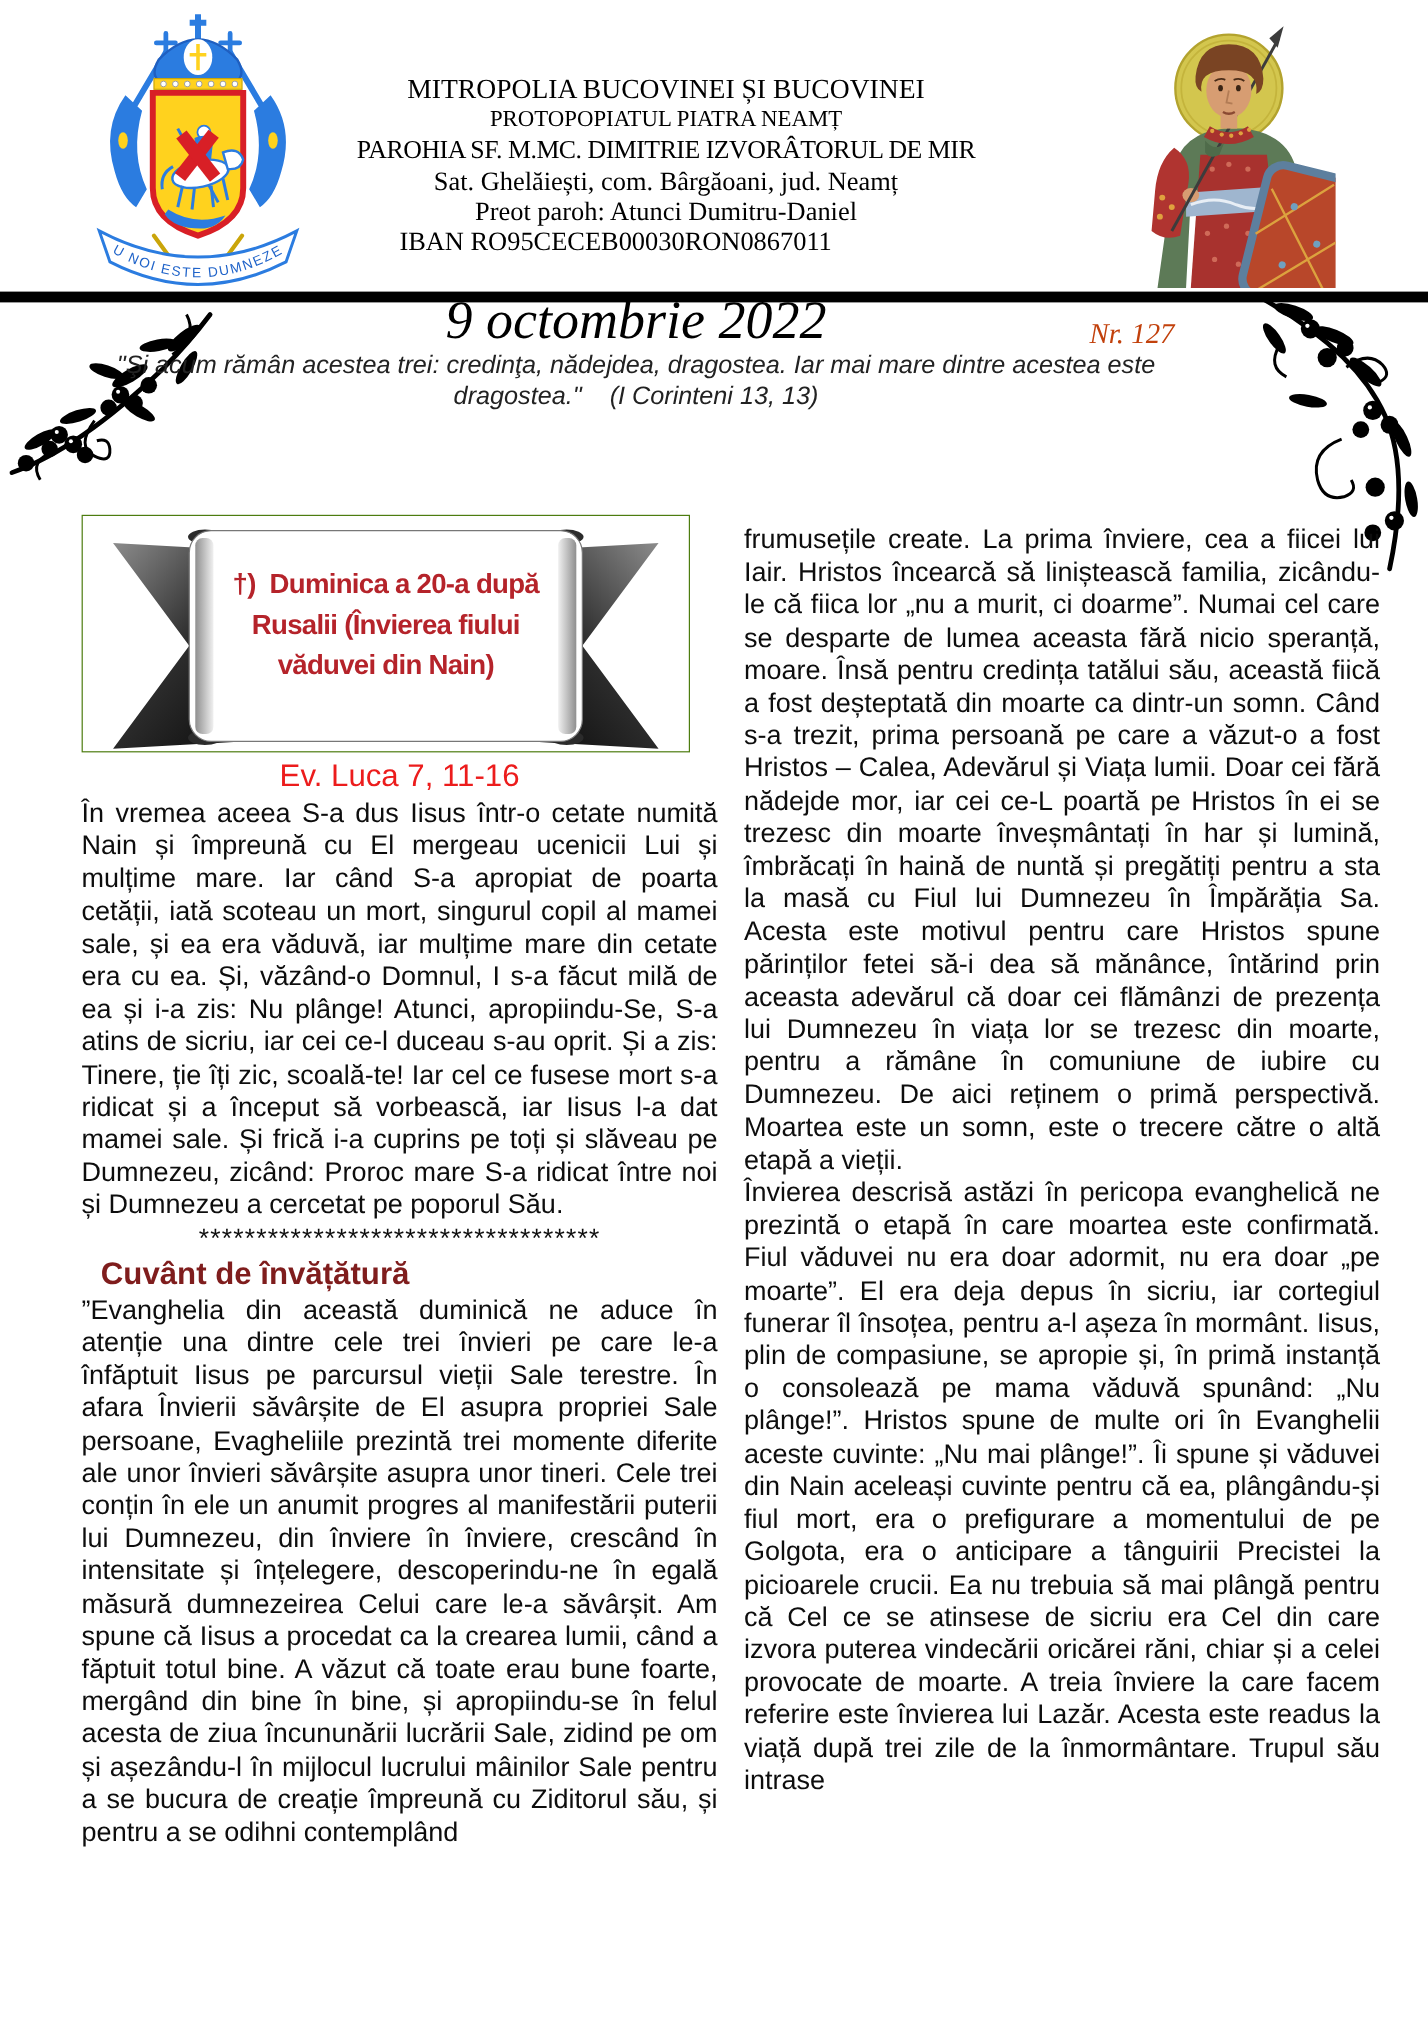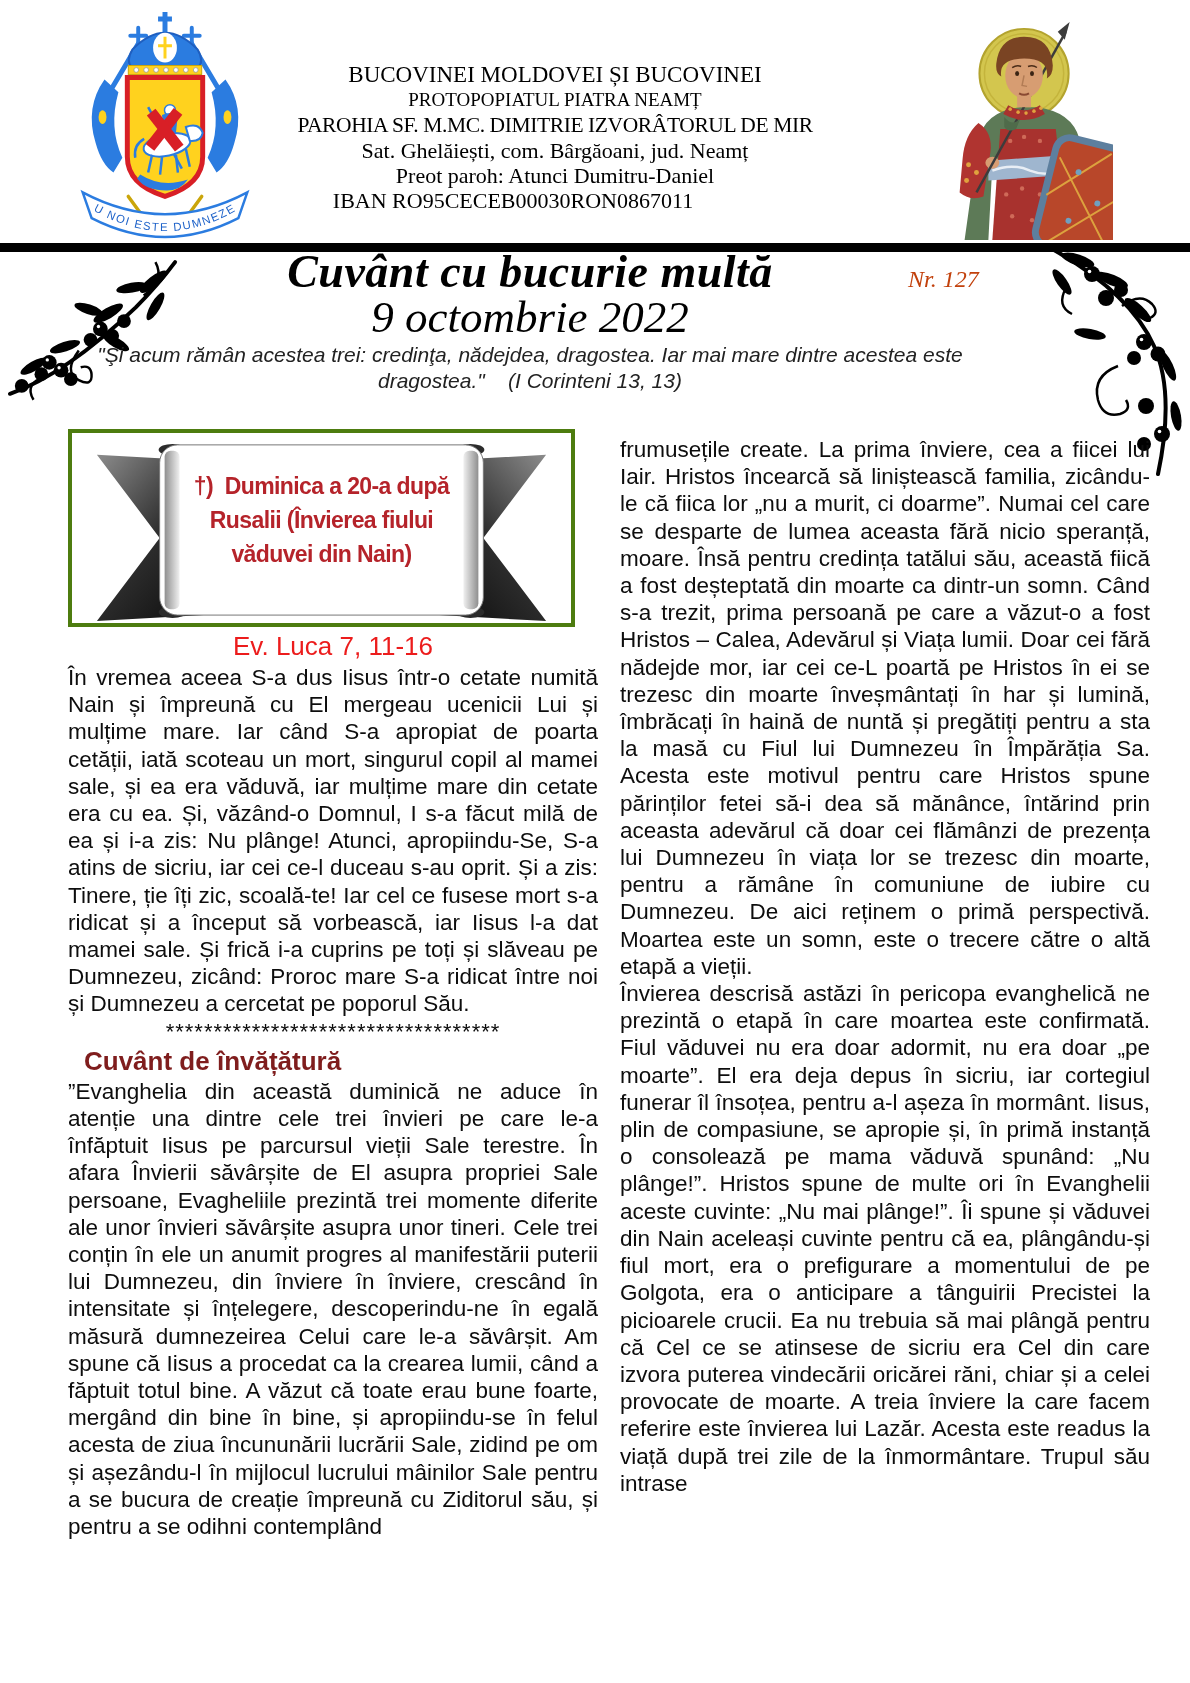--- a/index.html
+++ b/index.html
@@ -31,21 +31,21 @@
            line-height:38px;margin-top:1px;color:#000;}
   .quote{font-style:italic;font-size:21px;line-height:26px;margin-top:6px;color:#222;}
   .q2{white-space:pre-wrap;}
 
   
   .columns{position:absolute;left:68px;top:424px;width:1082px;display:flex;gap:22px;}
   .col{width:530px;font-size:22.5px;line-height:27.2px;text-align:justify;color:#0d0d0d;}
   .col p{margin:0;}
   .right-col{padding-top:12px;}
 
-  .banner-box{position:relative;width:507px;height:198px;border:4px solid #4d7c0f;
+  .banner-box{position:relative;width:507px;height:198px;border:1px solid #4d7c0f;
               box-sizing:border-box;background:#fff;margin-top:5px;margin-bottom:4px;}
   .banner-svg{position:absolute;left:0;top:0;width:100%;height:100%;}
   .banner-text{position:absolute;left:0;top:0;right:0;bottom:0;display:flex;flex-direction:column;
                align-items:center;justify-content:center;padding-bottom:16px;
                color:#b5232a;font-weight:bold;font-size:23px;line-height:34px;
                letter-spacing:-0.6px;text-align:center;}
   .banner-text span{white-space:pre-wrap;}
 
   .gospel-heading{color:#ec1c1c;font-weight:normal;font-size:26px;line-height:30px;
                   text-align:center;margin:3px 0 3px;}
@@ -107,21 +107,21 @@
         <line x1="132" y1="190" x2="116" y2="212"></line>
     </g>
     <path d="M12,186 Q95,230 178,186 L169,212 Q95,250 21,212 Z" fill="#fff" stroke="#2b7ce0" stroke-width="2.5"></path>
     <path id="mottoPath" d="M26,206 Q95,244 164,206" fill="none"></path>
     <text font-family="Liberation Sans, sans-serif" font-size="11.5" fill="#1f63c9" letter-spacing="1.5">
       <textPath href="#mottoPath" startOffset="50%" text-anchor="middle">CU NOI ESTE DUMNEZEU</textPath>
     </text>
   </svg>
 
   <div class="org-block">
-    <div class="org-l1">BUCOVINEI MOLDOVEI ȘI BUCOVINEI</div>
+    <div class="org-l1">MITROPOLIA BUCOVINEI ȘI BUCOVINEI</div>
     <div class="org-l2">PROTOPOPIATUL PIATRA NEAMȚ</div>
     <div class="org-l3">PAROHIA SF. M.MC. DIMITRIE IZVORÂTORUL DE MIR</div>
     <div class="org-l4">Sat. Ghelăiești, com. Bârgăoani, jud. Neamț</div>
     <div class="org-l5">Preot paroh: Atunci Dumitru-Daniel</div>
     <div class="org-l7">IBAN RO95CECEB00030RON0867011</div>
   </div>
 
   <svg class="saint" viewBox="0 0 165 228">
     <circle cx="76" cy="60" r="45" fill="#d3c64e" stroke="#b3a32e" stroke-width="2"></circle>
     <circle cx="76" cy="60" r="40" fill="none" stroke="#c4b43c" stroke-width="1.5"></circle>
@@ -234,21 +234,20 @@
       <circle cx="63.5" cy="25.5" r="1.8" fill="#fff"></circle>
         <circle cx="115.5" cy="93.5" r="1.8" fill="#fff"></circle>
         <circle cx="133.5" cy="185.5" r="1.8" fill="#fff"></circle>
       <path d="M96,60 q18,-14 30,-2 q8,9 -2,14 q-9,3 -10,-6" stroke="#000" stroke-width="2.5" fill="none"></path>
       <path d="M92,120 q-26,10 -20,34 q5,18 22,14 q12,-4 6,-14" stroke="#000" stroke-width="2.5" fill="none"></path>
       <path d="M40,42 q-10,18 6,26" stroke="#000" stroke-width="2.5" fill="none"></path>
     </g>
   </svg>
 
   <div class="masthead">
-    <div class="nl-title">Cuvânt cu bucurie multă</div>
     <div class="nl-date">9 octombrie 2022</div>
     <div class="quote">
       <div>"Şi acum rămân acestea trei: credinţa, nădejdea, dragostea. Iar mai mare dintre acestea este</div>
       <div class="q2">dragostea."    (I Corinteni 13, 13)</div>
     </div>
   </div>
   <div class="issue">Nr. 127</div>
 
   <div class="columns">
 

